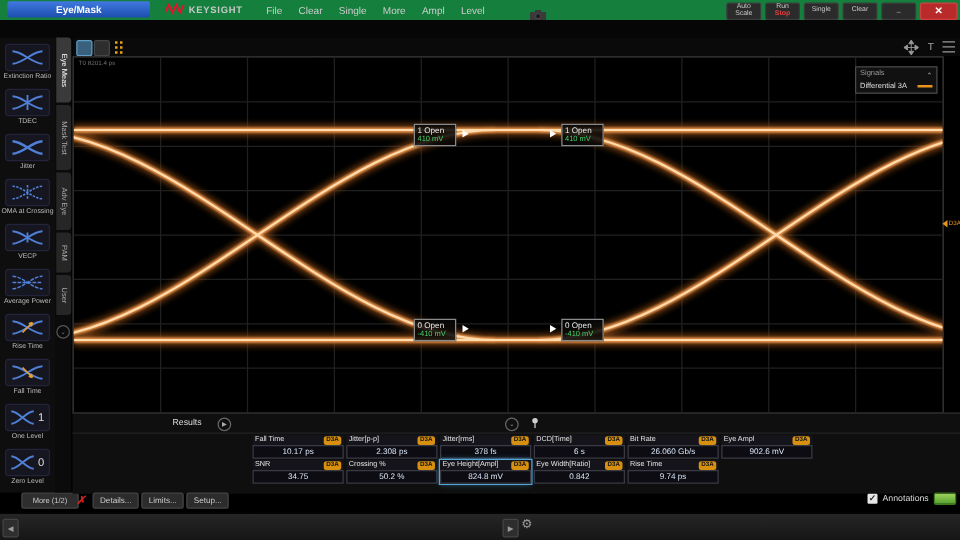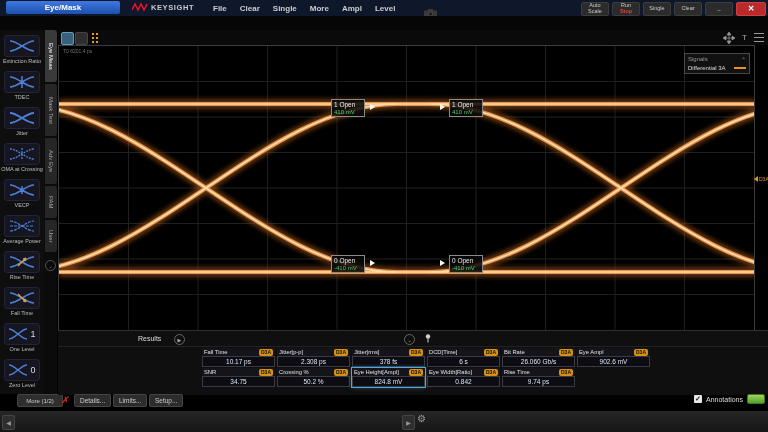--- a/index.html
+++ b/index.html
@@ -1,26 +1,26 @@
 <!DOCTYPE html>
 <html><head>
 <meta charset="utf-8">
 <style>
   html,body{margin:0;padding:0;background:#000;}
   #page{position:relative;width:768px;height:432px;background:#000;overflow:hidden;
         font-family:"Liberation Sans",sans-serif;color:#ddd;}
   
-  #titlebar{position:absolute;left:0;top:0;width:768px;height:16px;background:#0f172a;border-bottom:7px solid #84cc16;}
+  #titlebar{position:absolute;left:0;top:0;width:768px;height:16px;background:#15803d;border-bottom:7px solid #84cc16;}
   #mode-btn{position:absolute;left:6px;top:1px;width:114px;height:13px;border-radius:2px;
             background:linear-gradient(#4079e0,#1c4fae);color:#fff;font-size:8px;font-weight:bold;
             display:flex;align-items:center;justify-content:center;}
   #logo{position:absolute;left:132px;top:2px;display:flex;align-items:center;gap:3px;}
   #brand{font-size:7.5px;font-weight:bold;color:#c9c9c9;letter-spacing:.6px;}
   #menus{position:absolute;left:213px;top:4px;display:flex;gap:13px;font-size:8px;color:#ccc;}
-  #menus span{cursor:default;font-weight:bold;}
+  #menus span{cursor:default;}
   #camera{position:absolute;left:424px;top:4px;}
   #tb-right{position:absolute;right:2px;top:2px;display:flex;gap:3px;align-items:stretch;}
   .tbtn{background:#2b2b2b;border:1px solid #3c3c3c;border-radius:2px;color:#ccc;
         font-size:5.5px;line-height:1.05;padding:0 4px;display:flex;flex-direction:column;
         align-items:center;justify-content:center;min-width:18px;height:12px;text-align:center;}
   .tbtn .stop{color:#e04040;font-weight:bold;}
   #min-btn{width:14px;}
   #close-btn{background:#b92b2b;border-color:#d04040;color:#fff;font-size:8px;font-weight:bold;width:20px;}
   
   #tabbar{position:absolute;left:0;top:16px;width:768px;height:14px;background:#060606;}

